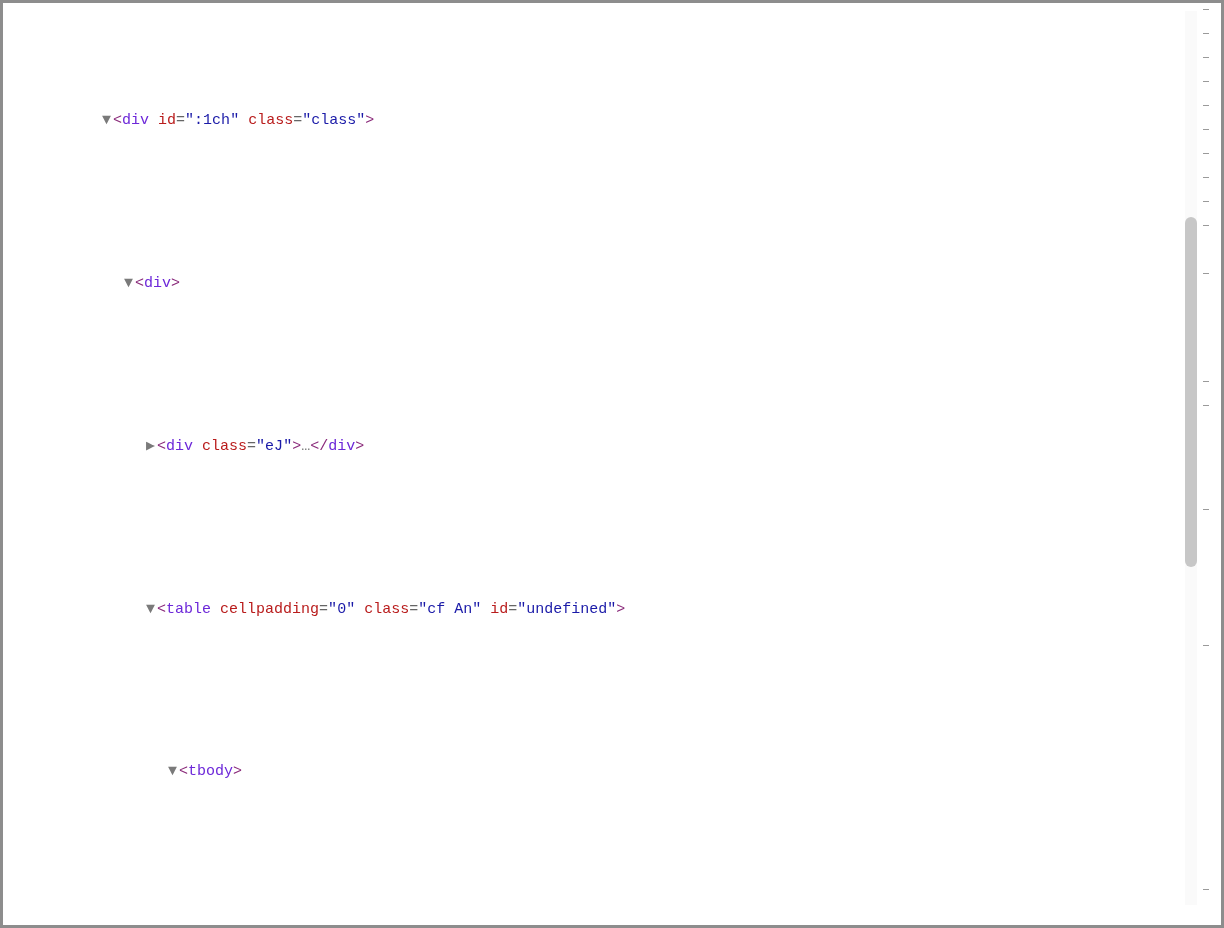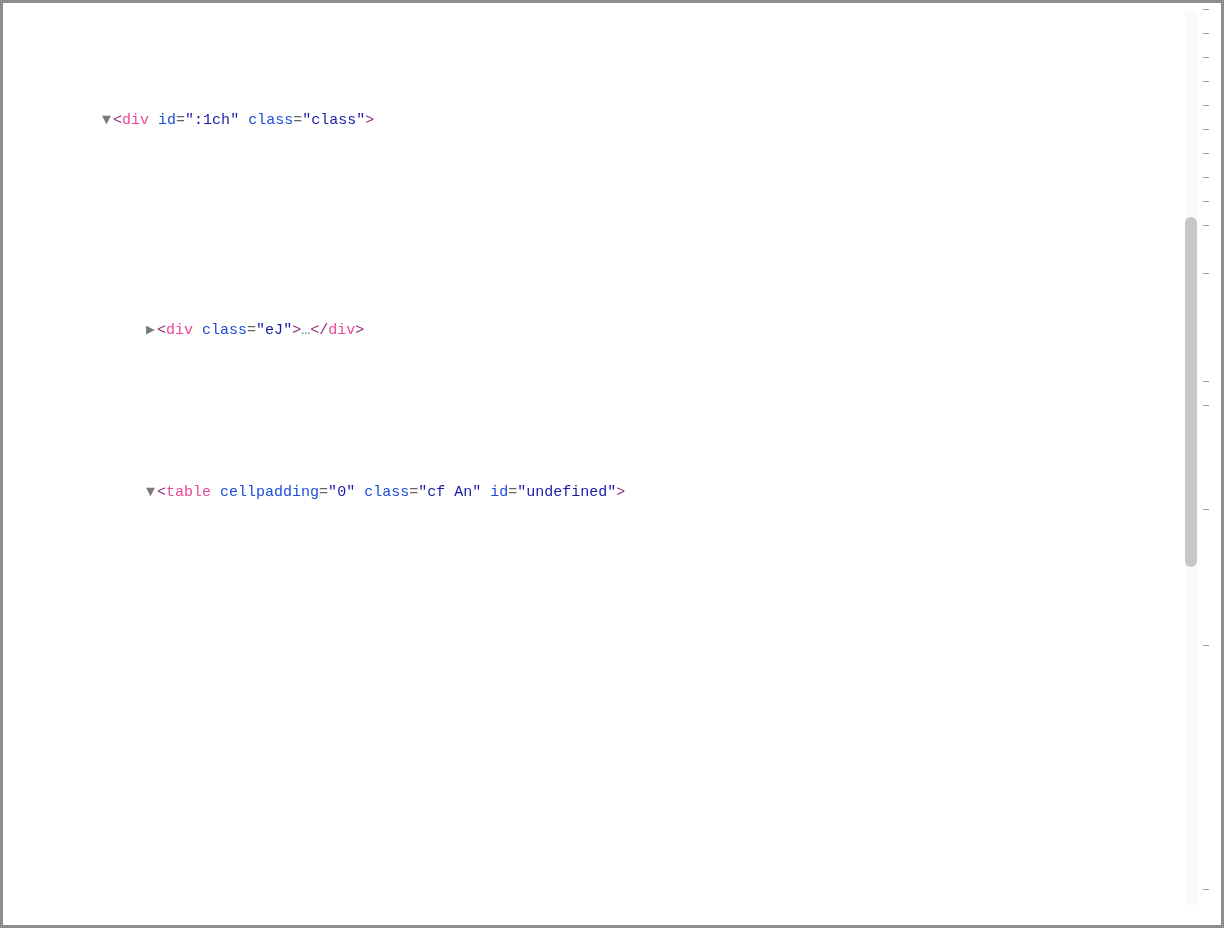--- a/index.html
+++ b/index.html
@@ -28,23 +28,23 @@
   .indent{display:inline-block}
   .arrow{
     display:inline-block;
     width:11px;
     color:#7a7a7a;
     -webkit-user-select:none;user-select:none;
     vertical-align:baseline;
     cursor:default;
   }
   
-  .tag{color:#ec4899}        
+  .tag{color:#6d28d9}        
   .punct{color:#8a2a7a}      
-  .attr{color:#1d4ed8}       
+  .attr{color:#b91c1c}       
   .eq{color:#666}
   .str{color:#1a1aa8}
   .ellip{color:#777}
   
   .scroll-track{
     position:absolute;
     right:24px;top:8px;bottom:20px;
     width:12px;
     background:#fafafa;
   }
@@ -71,32 +71,38 @@
 
 <div class="frame">
   <div class="pane">
 
     
     <span class="line" style="margin-top:-10px">
       <span class="indent" style="width:30px"></span><span class="arrow">▼</span><span class="punct">&lt;</span><span class="tag">div</span> <span class="attr">id</span><span class="eq">=</span><span class="str">"<span>:1ch</span>"</span> <span class="attr">class</span><span class="eq">=</span><span class="str">"<span>class</span>"</span><span class="punct">&gt;</span>
     </span>
 
     
+    <span class="line">
+      <span class="indent" style="width:52px"></span><span class="arrow">▼</span><span class="punct">&lt;</span><span class="tag">div</span><span class="punct">&gt;</span>
+    </span>
 
     
     <span class="line">
       <span class="indent" style="width:74px"></span><span class="arrow">▶</span><span class="punct">&lt;</span><span class="tag">div</span> <span class="attr">class</span><span class="eq">=</span><span class="str">"<span>eJ</span>"</span><span class="punct">&gt;</span><span class="ellip">…</span><span class="punct">&lt;/</span><span class="tag">div</span><span class="punct">&gt;</span>
     </span>
 
     
     <span class="line">
       <span class="indent" style="width:74px"></span><span class="arrow">▼</span><span class="punct">&lt;</span><span class="tag">table</span> <span class="attr">cellpadding</span><span class="eq">=</span><span class="str">"<span>0</span>"</span> <span class="attr">class</span><span class="eq">=</span><span class="str">"<span>cf An</span>"</span> <span class="attr">id</span><span class="eq">=</span><span class="str">"<span>undefined</span>"</span><span class="punct">&gt;</span>
     </span>
 
     
+    <span class="line">
+      <span class="indent" style="width:96px"></span><span class="arrow">▼</span><span class="punct">&lt;</span><span class="tag">tbody</span><span class="punct">&gt;</span>
+    </span>
 
     
     <span class="line">
       <span class="indent" style="width:118px"></span>
     </span>
 
     
     
 
     

